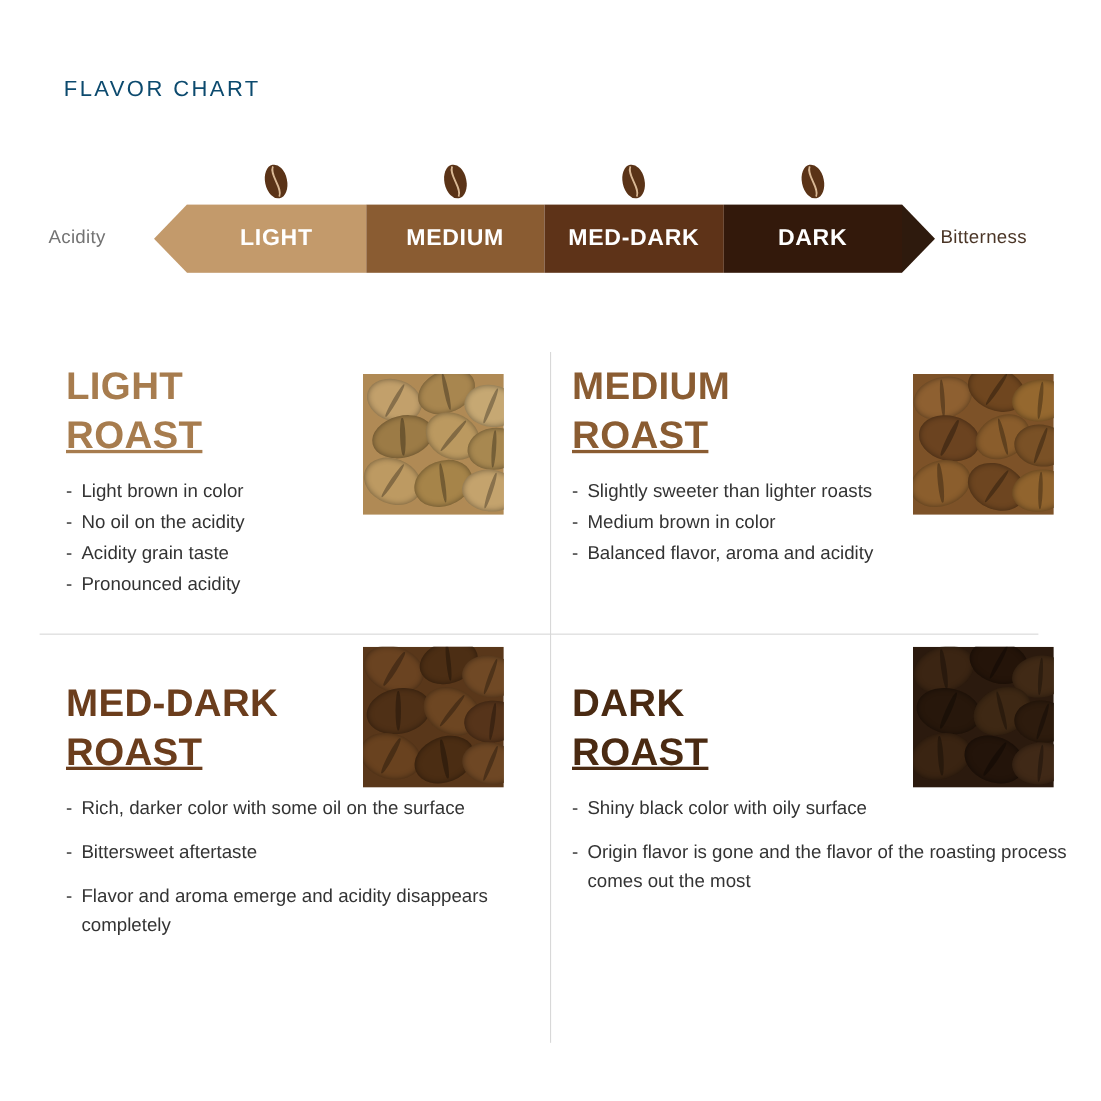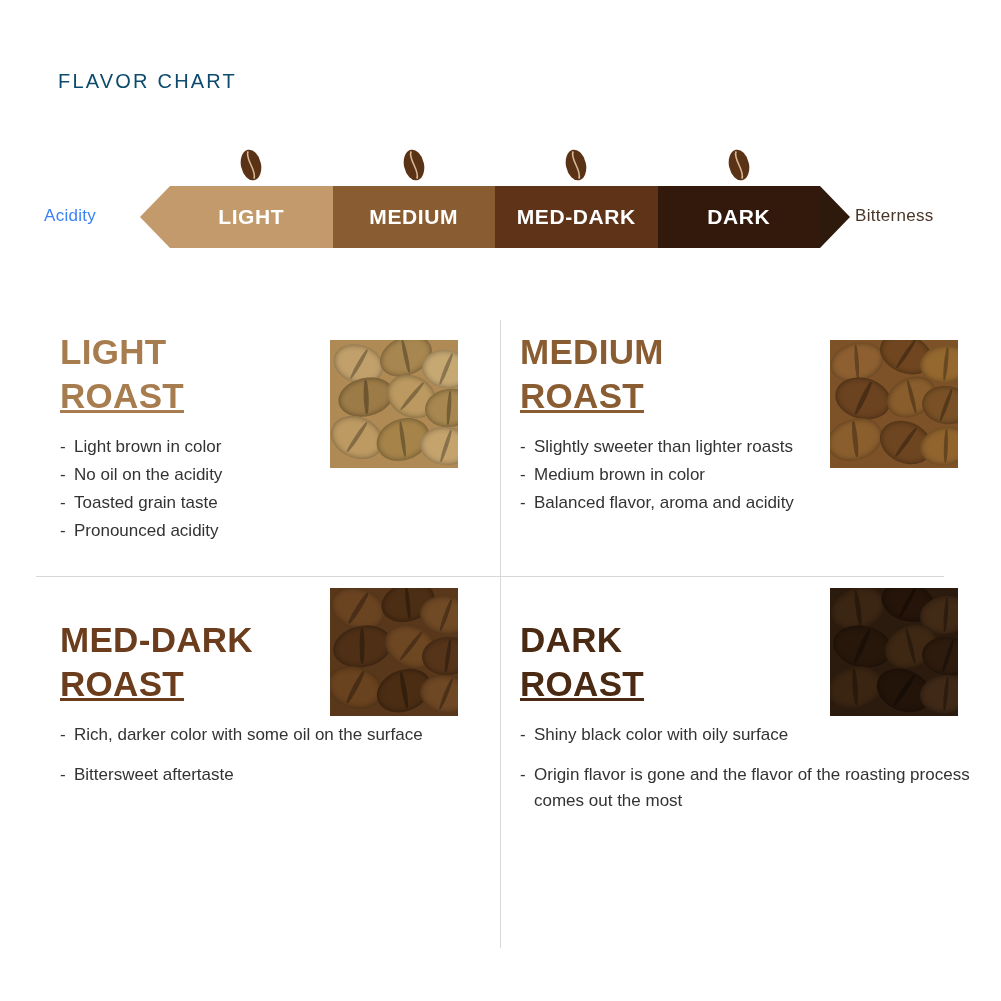--- a/index.html
+++ b/index.html
@@ -33,21 +33,21 @@
     position: absolute;
     left: 0;
     top: 165px;
     width: 1001px;
     height: 110px;
   }
   .scale-label {
     position: absolute;
     top: 41px;
     font-size: 17px;
-    color: #3b82f6;
+    color: #737373;
     letter-spacing: .3px;
   }
   .scale-label.left  { left: 44px; }
   .scale-label.right { left: 855px; color: #4a3526; }
 
   .arrow-bar {
     position: absolute;
     left: 140px;
     top: 21px;
     width: 710px;
@@ -301,21 +301,21 @@
   </div>
 
   <div class="cell cell-tl">
     <h2 class="roast-head" style="color:#a77c4e;">
       <span>LIGHT</span>
       <span class="l2">ROAST</span>
     </h2>
     <ul class="bullets">
       <li>Light brown in color</li>
       <li>No oil on the acidity</li>
-      <li>Toasted grain taste</li>
+      <li>Acidity grain taste</li>
       <li>Pronounced acidity</li>
     </ul>
   </div>
 
   <div class="cell cell-tr">
     <h2 class="roast-head" style="color:#8a5c32;">
       <span>MEDIUM</span>
       <span class="l2">ROAST</span>
     </h2>
     <ul class="bullets">
@@ -326,20 +326,21 @@
   </div>
 
   <div class="cell cell-bl">
     <h2 class="roast-head" style="color:#6b3d1c;">
       <span>MED-DARK</span>
       <span class="l2">ROAST</span>
     </h2>
     <ul class="bullets spaced">
       <li>Rich, darker color with some oil on the surface</li>
       <li>Bittersweet aftertaste</li>
+      <li>Flavor and aroma emerge and acidity disappears completely</li>
     </ul>
   </div>
 
   <div class="cell cell-br">
     <h2 class="roast-head" style="color:#4a2a12;">
       <span>DARK</span>
       <span class="l2">ROAST</span>
     </h2>
     <ul class="bullets spaced">
       <li>Shiny black color with oily surface</li>

